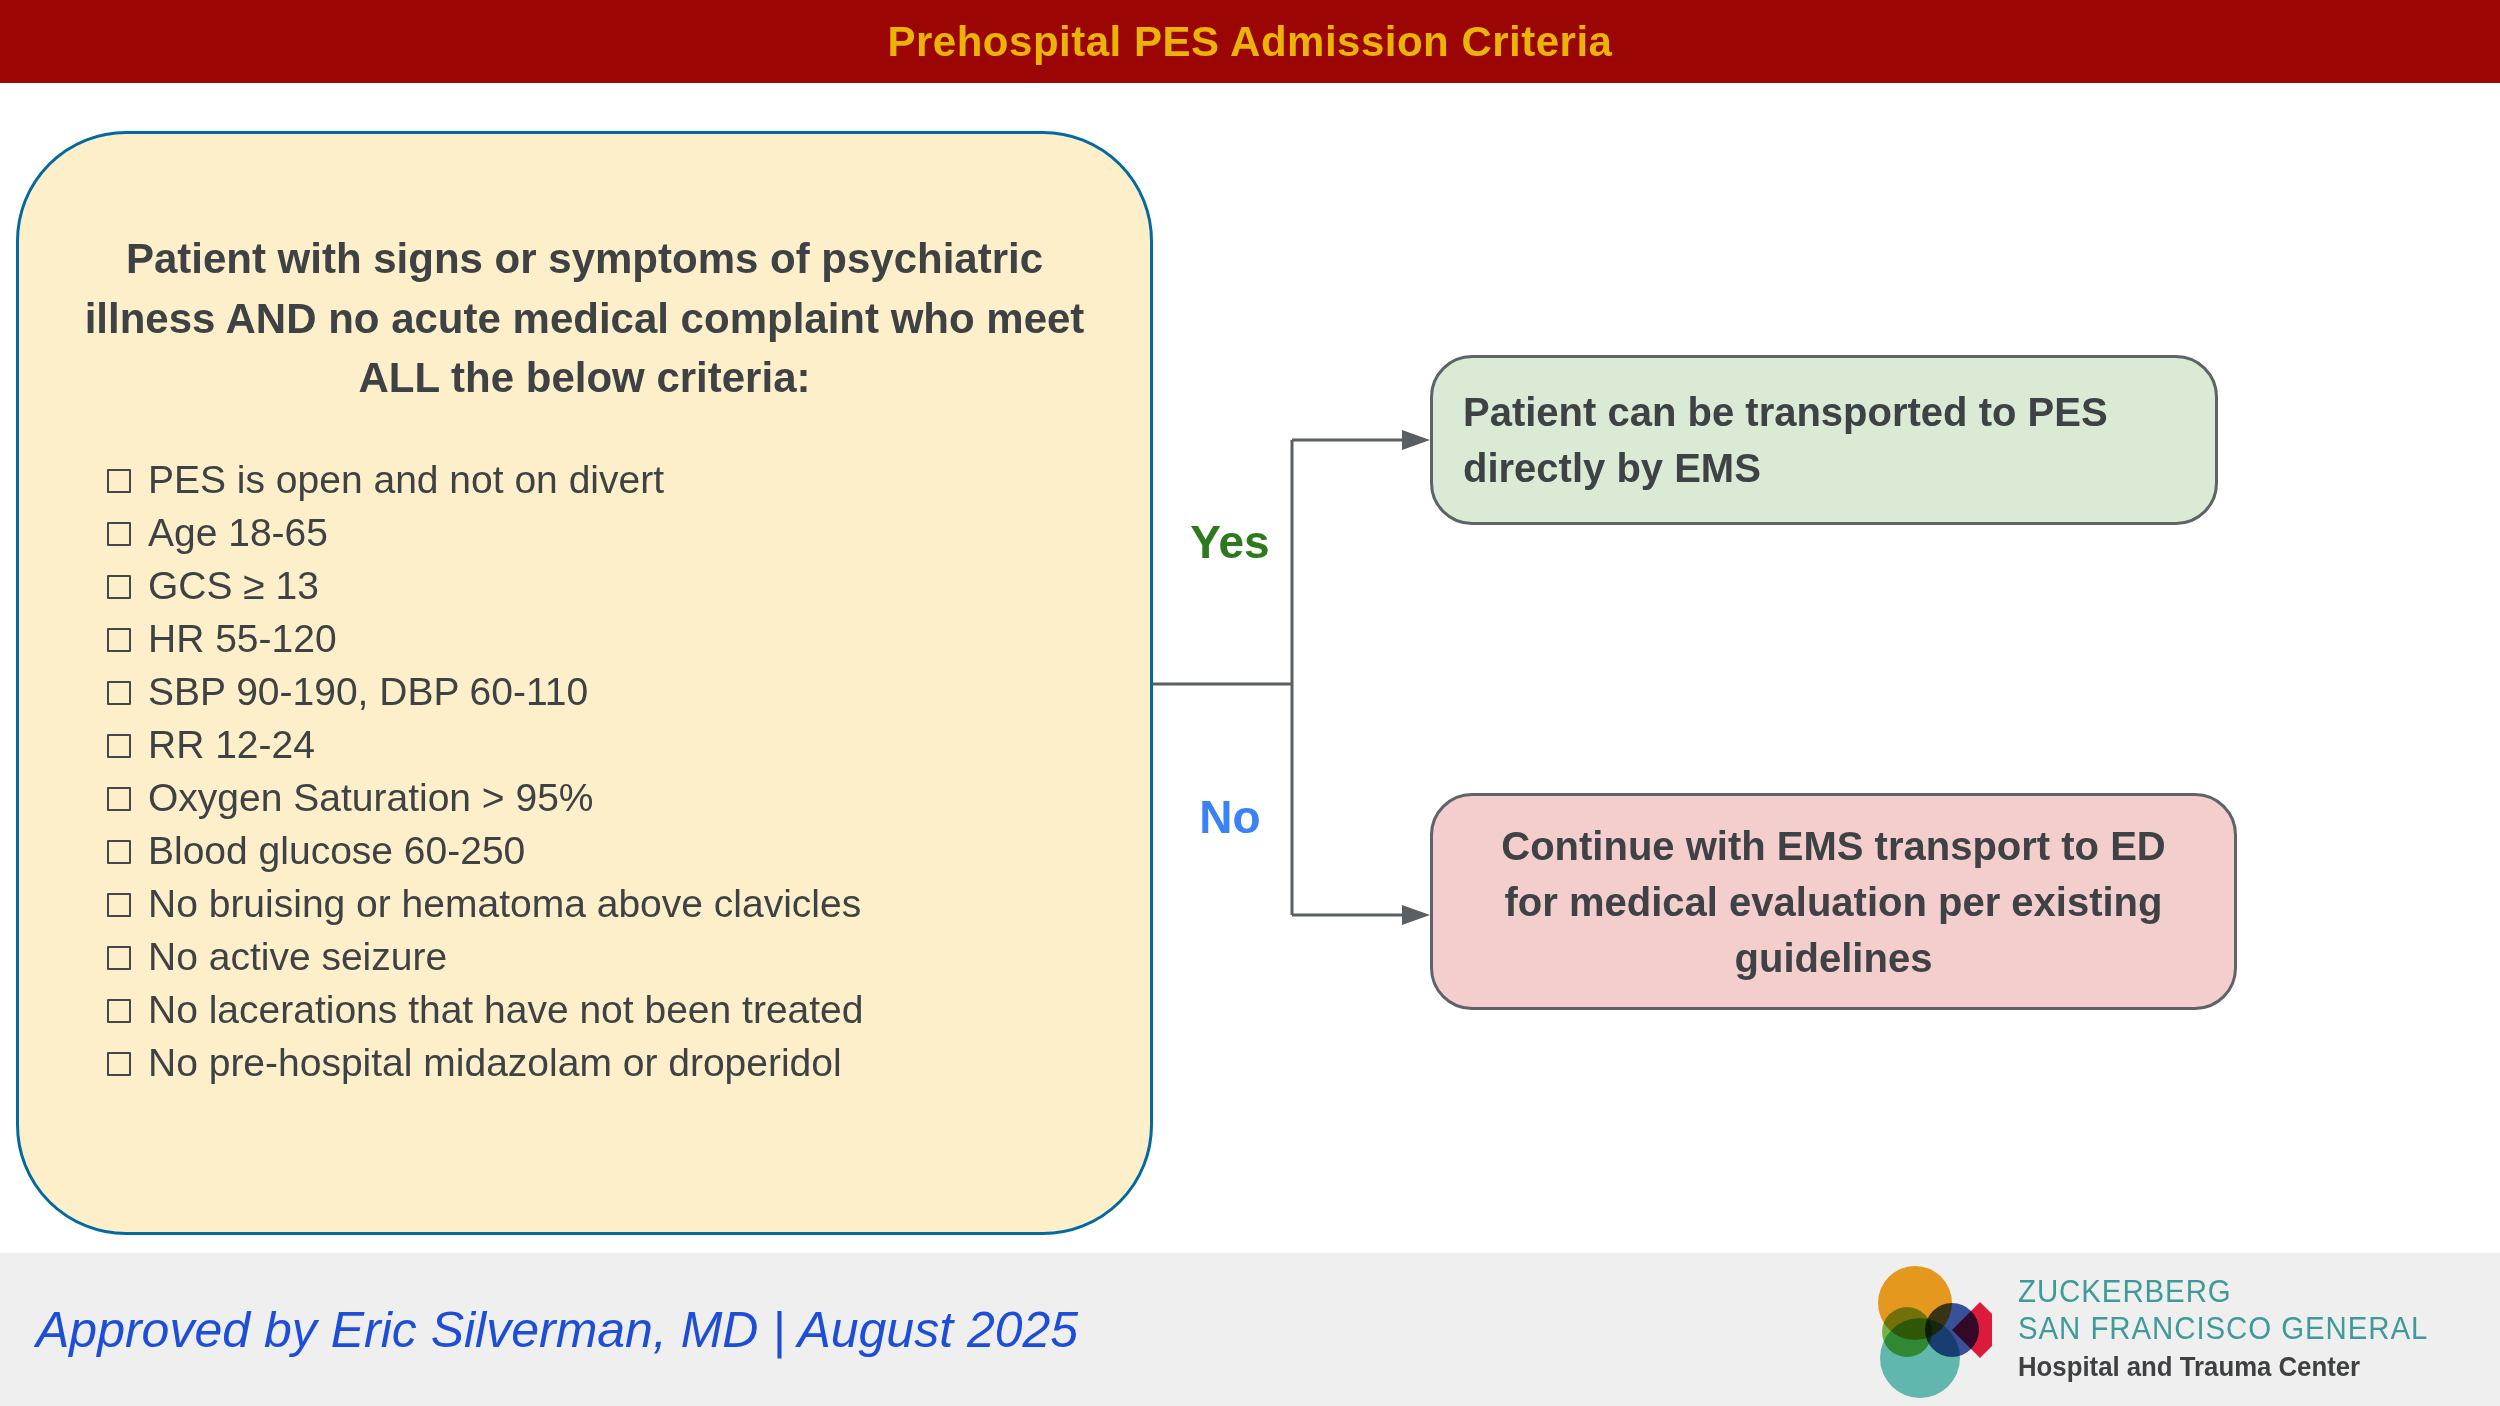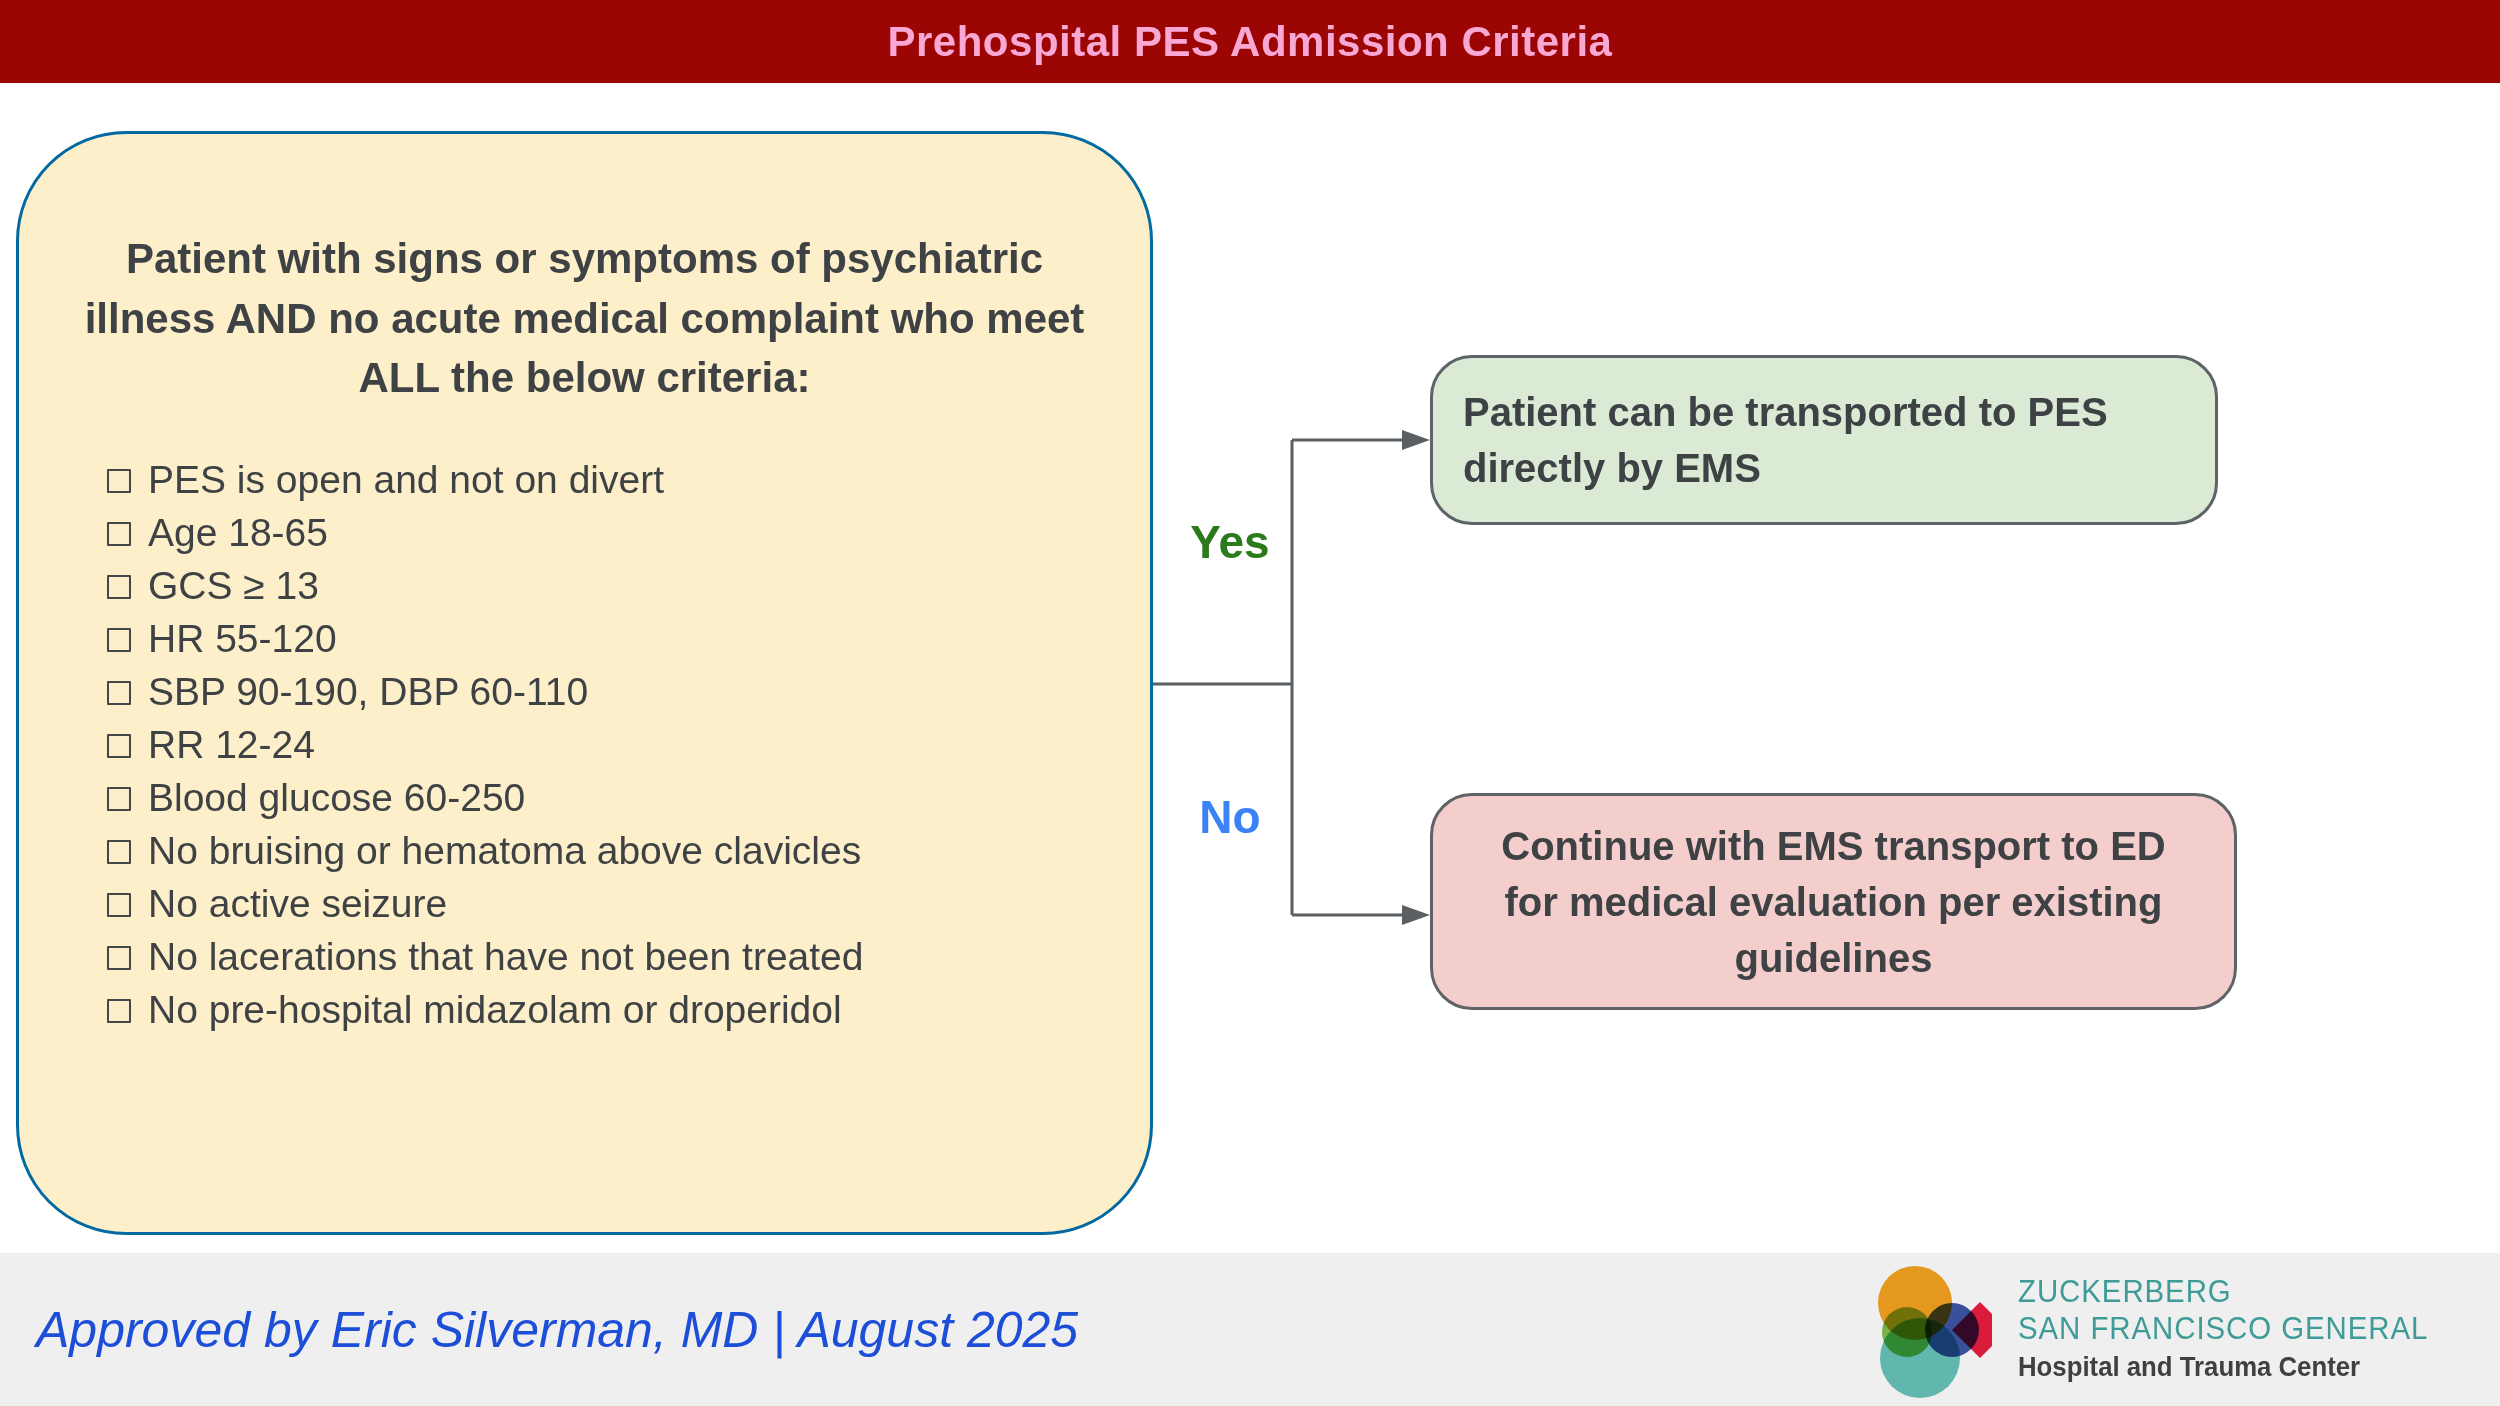--- a/index.html
+++ b/index.html
@@ -6,21 +6,21 @@
   body{
     width:2500px;height:1406px;position:relative;overflow:hidden;
     background:#ffffff;font-family:"Liberation Sans", sans-serif;
     -webkit-font-smoothing:antialiased;
   }
   
   .banner{
     position:absolute;left:0;top:0;width:2500px;height:83px;
     background:#9B0504;display:flex;align-items:center;justify-content:center;
   }
-  .banner-title{color:#f9a8d4;font-size:42px;font-weight:bold;letter-spacing:.5px;}
+  .banner-title{color:#eab308;font-size:42px;font-weight:bold;letter-spacing:.5px;}
   
   .criteria-box{
     position:absolute;left:16px;top:131px;width:1137px;height:1104px;
     background:#FDEFC9;border:3px solid #0369a1;border-radius:110px;
     box-sizing:border-box;
   }
   .criteria-heading{
     margin:95px auto 0 auto;max-width:1000px;text-align:center;
     font-size:42px;font-weight:bold;color:#3F4245;line-height:1.42;
   }
@@ -97,20 +97,24 @@
         <span class="chk"></span>
         <span>SBP 90-190, DBP 60-110</span>
       </div>
 
       <div class="crit-item">
         <span class="chk"></span>
         <span>RR 12-24</span>
       </div>
 
 
+      <div class="crit-item">
+        <span class="chk"></span>
+        <span>Oxygen Saturation &gt; 95%</span>
+      </div>
 
       <div class="crit-item">
         <span class="chk"></span>
         <span>Blood glucose 60-250</span>
       </div>
 
 
       <div class="crit-item">
         <span class="chk"></span>
         <span>No bruising or hematoma above clavicles</span>

